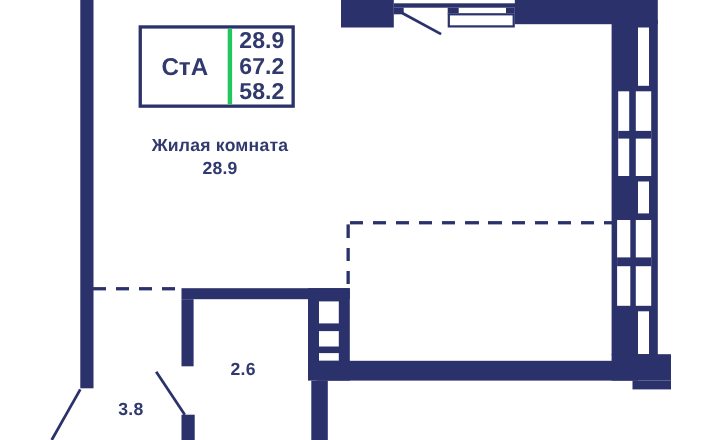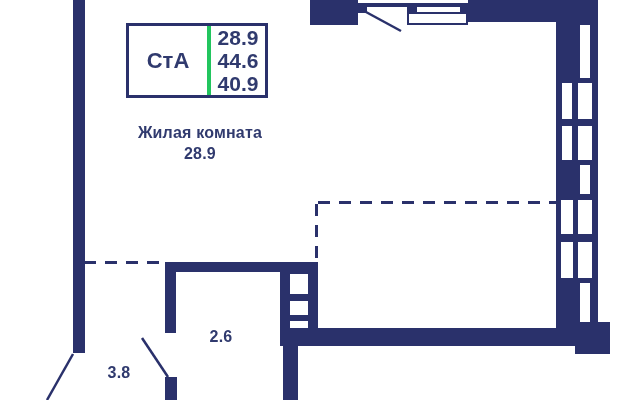--- a/index.html
+++ b/index.html
@@ -114,22 +114,22 @@
   <svg id="door-swings">
     <line x1="366" y1="12" x2="401" y2="31"></line>
     <line x1="73" y1="354" x2="47" y2="400"></line>
     <line x1="168" y1="377" x2="142" y2="338"></line>
   </svg>
 
   <div class="legend">
     <div class="legend-type-cell">СтА</div>
     <div class="legend-values-cell">
       <div>28.9</div>
-      <div>44.6</div>
-      <div>40.9</div>
+      <div>67.2</div>
+      <div>58.2</div>
     </div>
   </div>
 
   <div class="room-label" id="label-living">
     <div>Жилая комната</div>
     <div>28.9</div>
   </div>
   <div class="room-label" id="label-kitchen">
   </div>
   <div class="room-label" id="label-su">

